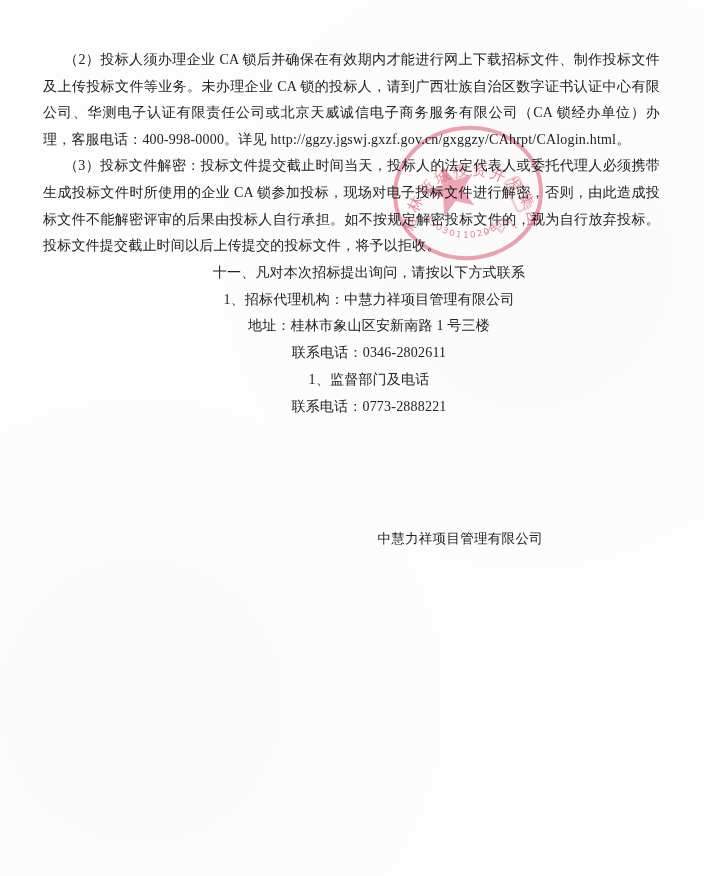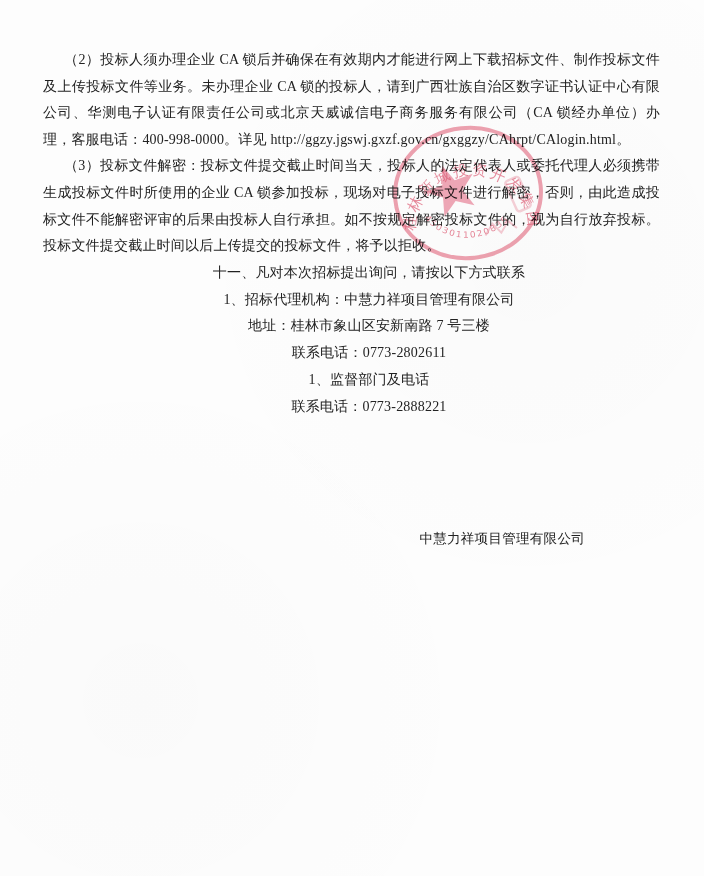--- a/index.html
+++ b/index.html
@@ -31,21 +31,21 @@
   }
   .doc-line{
     font-size:14px;
     line-height:26.8px;
     padding-left:35px;
     letter-spacing:0.2px;
     white-space:nowrap;
     text-align:center;
   }
   .signature{
-    margin:104px 75px 0 auto;
+    margin:104px 117px 0 auto;
     width:max-content;
     text-align:left;
     font-size:13.5px;
     line-height:27px;
     letter-spacing:0.3px;
   }
   .seal{
     position:absolute;
     left:389px;
     top:125px;
@@ -61,22 +61,22 @@
 
 <div class="page">
 
   <p class="body-para">（2）投标人须办理企业 CA 锁后并确保在有效期内才能进行网上下载招标文件、制作投标文件及上传投标文件等业务。未办理企业 CA 锁的投标人，请到广西壮族自治区数字证书认证中心有限公司、华测电子认证有限责任公司或北京天威诚信电子商务服务有限公司（CA 锁经办单位）办理，客服电话：400-998-0000。详见 http://ggzy.jgswj.gxzf.gov.cn/gxggzy/CAhrpt/CAlogin.html。</p>
 
   <p class="body-para">（3）投标文件解密：投标文件提交截止时间当天，投标人的法定代表人或委托代理人必须携带生成投标文件时所使用的企业 CA 锁参加投标，现场对电子投标文件进行解密，否则，由此造成投标文件不能解密评审的后果由投标人自行承担。如不按规定解密投标文件的，视为自行放弃投标。投标文件提交截止时间以后上传提交的投标文件，将予以拒收。</p>
 
   <div class="doc-line">十一、凡对本次招标提出询问，请按以下方式联系</div>
 
   <div class="doc-line">1、招标代理机构：中慧力祥项目管理有限公司</div>
-  <div class="doc-line">地址：桂林市象山区安新南路 7 号三楼</div>
-  <div class="doc-line">联系电话：0773-2802611</div>
+  <div class="doc-line">地址：桂林市象山区安新南路 1 号三楼</div>
+  <div class="doc-line">联系电话：0346-2802611</div>
   <div class="doc-line">1、监督部门及电话</div>
   <div class="doc-line">联系电话：0773-2888221</div>
 
   <div class="signature">
     <div>中慧力祥项目管理有限公司</div>
   </div>
 
   <svg class="seal" viewBox="0 0 158 142" xmlns="http://www.w3.org/2000/svg">
     <g transform="rotate(-6 79 68)">
 

